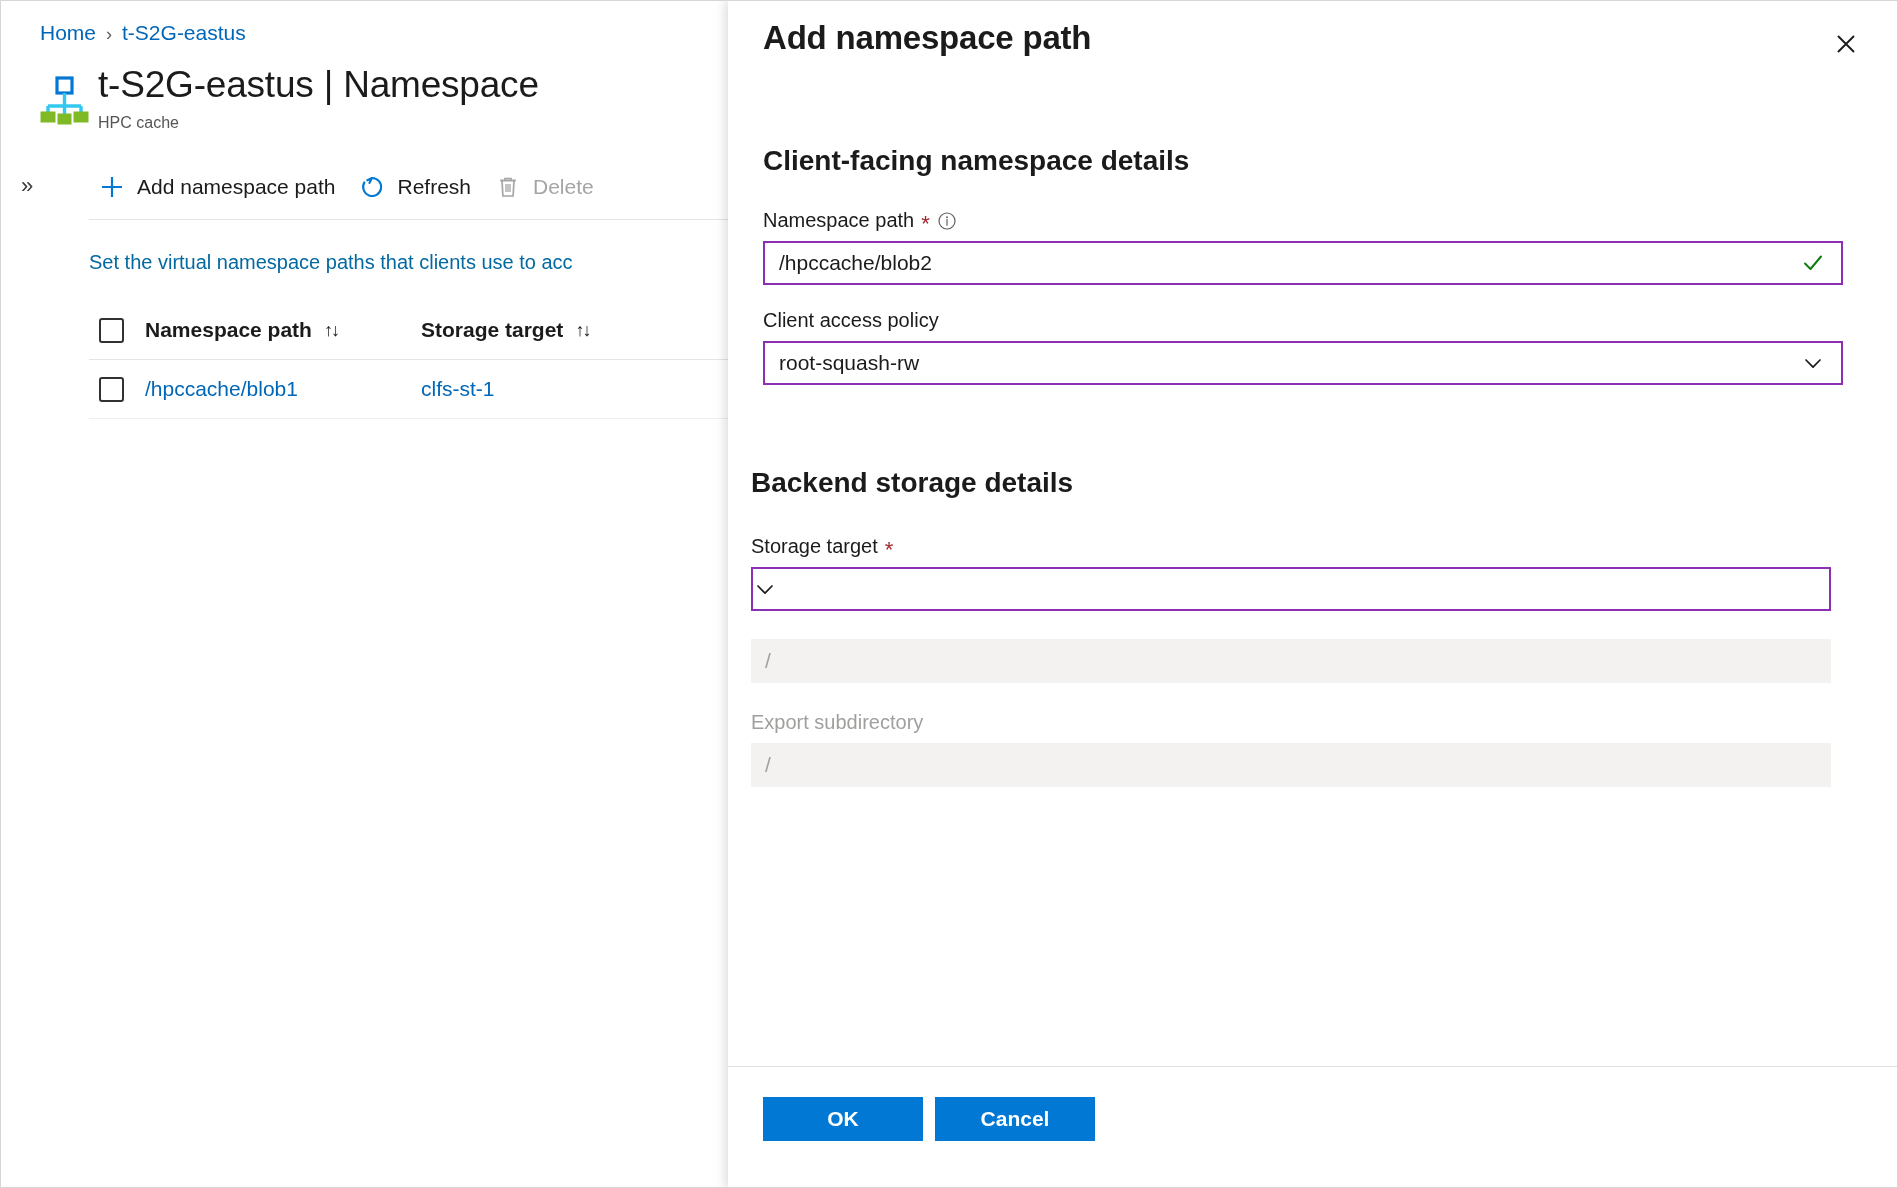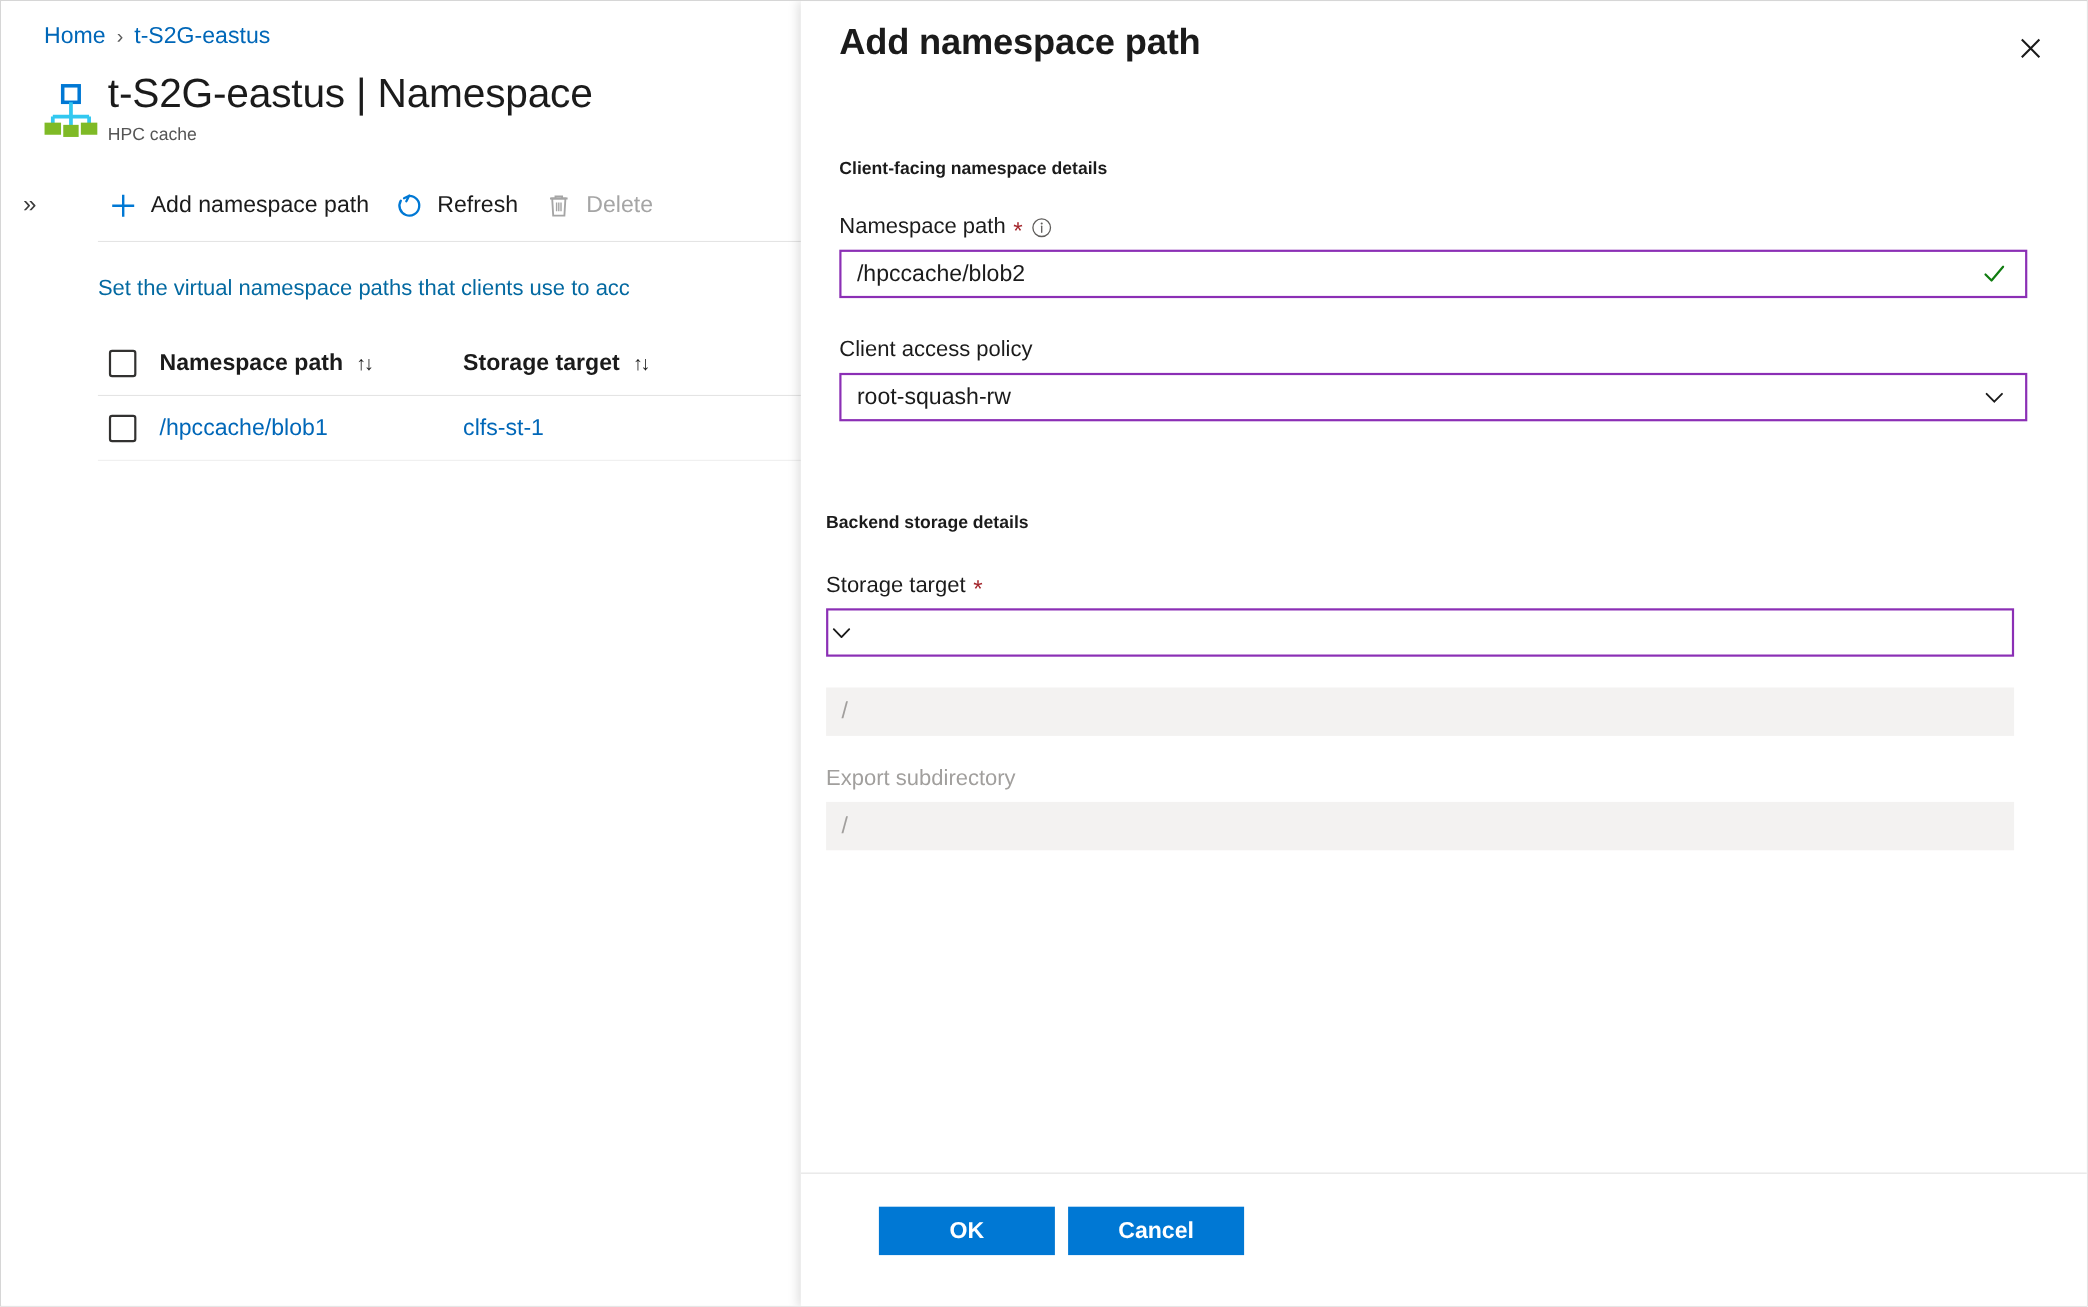--- a/index.html
+++ b/index.html
@@ -225,21 +225,21 @@
   }
 
   #panel-body {
     position: absolute;
     left: 0; top: 86px;
     right: 0;
     bottom: 122px;
     overflow: hidden;
   }
   .section-title {
-    font-size: 16px;
+    font-size: 28px;
     font-weight: 700;
     color: #1b1b1b;
     margin: 0;
   }
   .field-label {
     font-size: 20px;
     color: #1b1b1b;
     display: flex;
     align-items: center;
     gap: 7px;
@@ -296,21 +296,20 @@
     width: 100%;
     height: 122px;
     border-top: 1px solid #e1e1e1;
     background: #ffffff;
   }
   .footer-buttons {
     position: absolute;
     left: 35px; top: 30px;
     display: flex;
     gap: 12px;
-    margin-left: 36px;
   }
   .btn-primary {
     min-width: 160px;
     height: 44px;
     background: #0078d4;
     color: #ffffff;
     font-size: 21px;
     font-weight: 600;
     border: none;
     cursor: pointer;
@@ -442,21 +441,21 @@
           <div class="input-box" style="margin-top:9px;">
             <span class="val">/hpccache/blob2</span>
             <span class="suffix">
               <svg width="24" height="24" viewBox="0 0 24 24">
                 <path d="M4 12.5 L9.5 18 L20 5.5" stroke="#107c10" stroke-width="2" fill="none" stroke-linecap="round" stroke-linejoin="round"></path>
               </svg>
             </span>
           </div>
         </div>
 
-        <div style="margin-top:36px;">
+        <div style="margin-top:24px;">
           <div class="field-label">
             <span>Client access policy</span>
           </div>
           <div class="input-box" style="margin-top:9px;">
             <span class="val">root-squash-rw</span>
             <span class="suffix">
               <svg width="24" height="24" viewBox="0 0 24 24">
                 <path d="M5 9 L12 16.2 L19 9" stroke="#1b1b1b" stroke-width="1.7" fill="none" stroke-linecap="round" stroke-linejoin="round"></path>
               </svg>
             </span>

